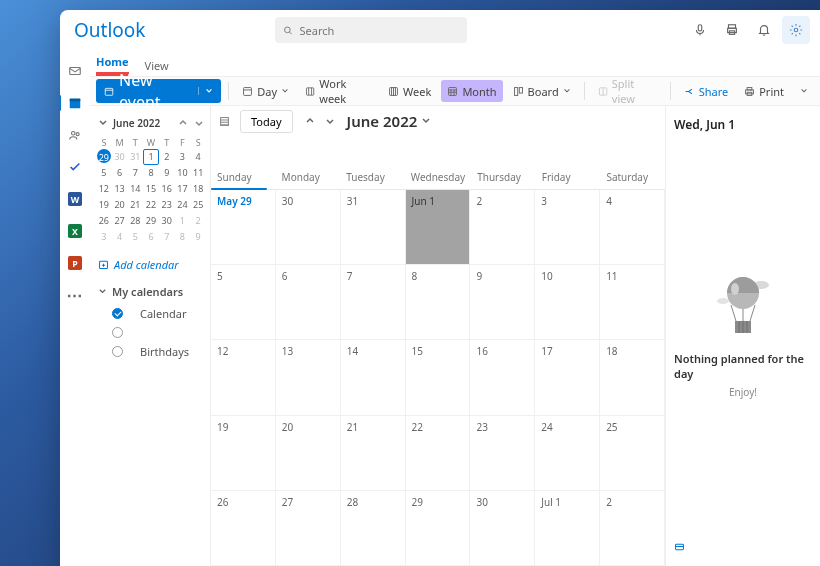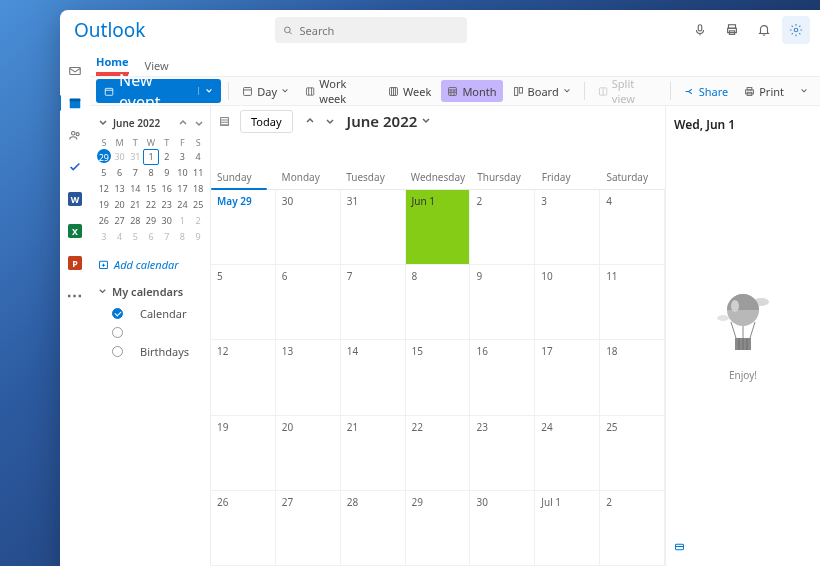--- a/index.html
+++ b/index.html
@@ -50,21 +50,21 @@
 .navp span{ width:18px; height:18px; display:flex; align-items:center; justify-content:center; color:#666; cursor:pointer;}
 .mtitle { font-size:15px; font-weight:600; color:#333; display:flex; align-items:center; gap:4px;}
 .monthtbl { flex:1; display:flex; flex-direction:column; min-height:0;}
 .dowrow { display:grid; grid-template-columns:repeat(7,1fr); border-bottom:1px solid #e8e8e8; }
 .dowrow span{ font-size:10px; color:#777; padding:5px 6px;margin-top:29px;}
 .mainhdr-accent{ position:relative;}
 .mainhdr-accent::after{content:'';position:absolute;left:0;right:0;bottom:-1px;height:2px;background:#0078d4;border-radius:1px; width:86%;}
 .wk { flex:1; display:grid; grid-template-columns:repeat(7,1fr);}
 .cell { border-right:1px solid #f0f0f0; border-bottom:1px solid #f0f0f0; padding:4px 6px; font-size:10px; color:#666;}
 .cell.off { color:#0078d4; font-weight:600;}
-.cell.today { background:#84cc16; color:#333;}
+.cell.today { background:#a3a3a3; color:#333;}
 .rightpane { width:155px; border-left:1px solid #eee; display:flex; flex-direction:column; padding:10px 8px;}
 .rp-date { font-size:12px; font-weight:600; color:#222;}
 .nothing { flex:1; display:flex; flex-direction:column; align-items:center; justify-content:center; gap:4px;}
 .balloon { margin-bottom:6px;}
 .nptext { font-size:11px; color:#333; font-weight:600;}
 .enjoy { font-size:10px; color:#888;}
 .rp-foot { height:20px; display:flex; align-items:center;}
 svg{display:block;}
 .ico{width:14px;height:14px;}
 .ico-sm{width:11px;height:11px;}
@@ -452,20 +452,21 @@
             <svg class="balloon" width="60" height="70" viewBox="0 0 60 70">
               <ellipse cx="48" cy="14" rx="8" ry="4" fill="#d9d9d9"></ellipse>
               <ellipse cx="10" cy="30" rx="6" ry="3" fill="#e3e3e3"></ellipse>
               <circle cx="30" cy="22" r="16" fill="#b8b8b8"></circle>
               <path d="M14 22a16 16 0 0132 0z" fill="#9c9c9c"></path>
               <ellipse cx="22" cy="18" rx="4" ry="6" fill="#d0d0d0"></ellipse>
               <path d="M18 34 L23 50 M42 34 L37 50 M30 38 L30 50" stroke="#888" stroke-width="1"></path>
               <rect x="22" y="50" width="16" height="12" fill="#8a8a8a"></rect>
               <path d="M26 50v12M30 50v12M34 50v12" stroke="#6f6f6f" stroke-width="1"></path>
             </svg>
+            <div class="nptext">Nothing planned for the day</div>
             <div class="enjoy">Enjoy!</div>
           </div>
           <div class="rp-foot">
             <svg class="ico-sm" viewBox="0 0 14 14" fill="none" stroke="#0078d4" stroke-width="1.3">
                 <rect x="2" y="4" width="10" height="7" rx="1"></rect>
                 <path d="M2 7h10"></path>
               </svg>
           </div>
         </div>
       </div>

